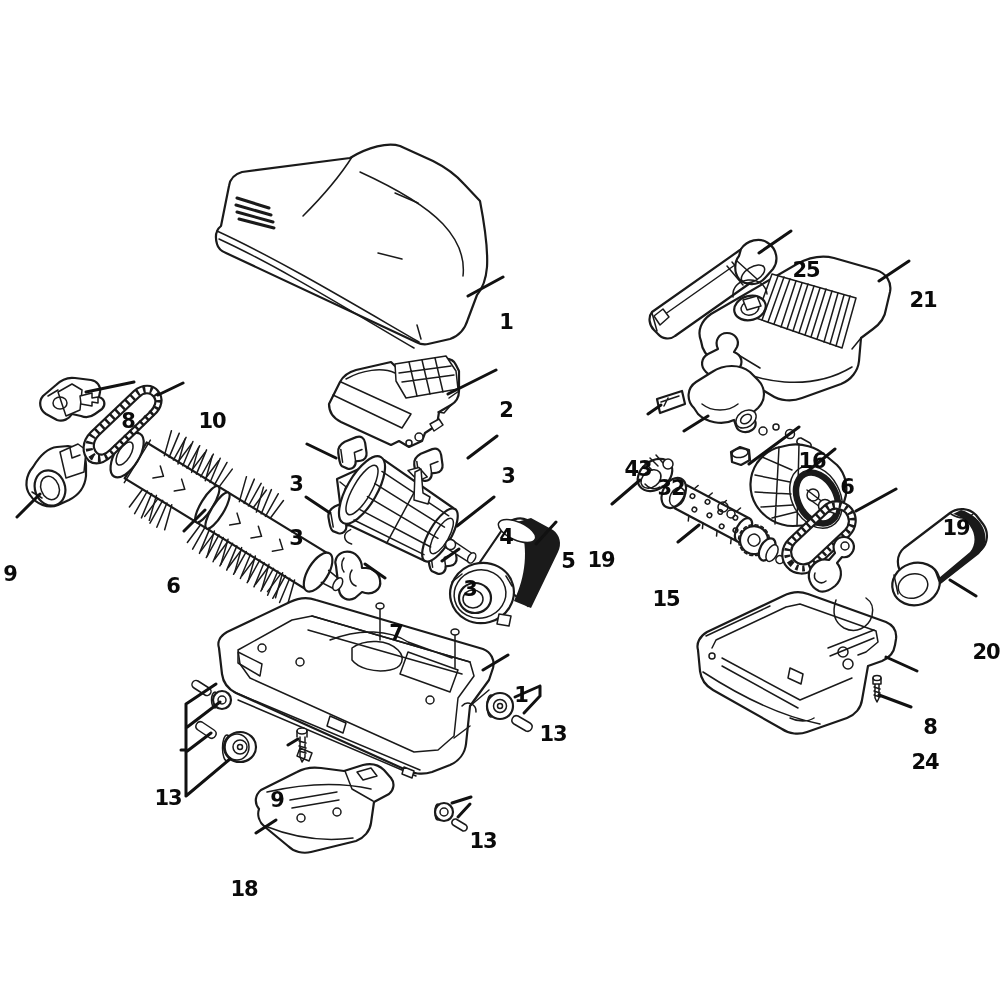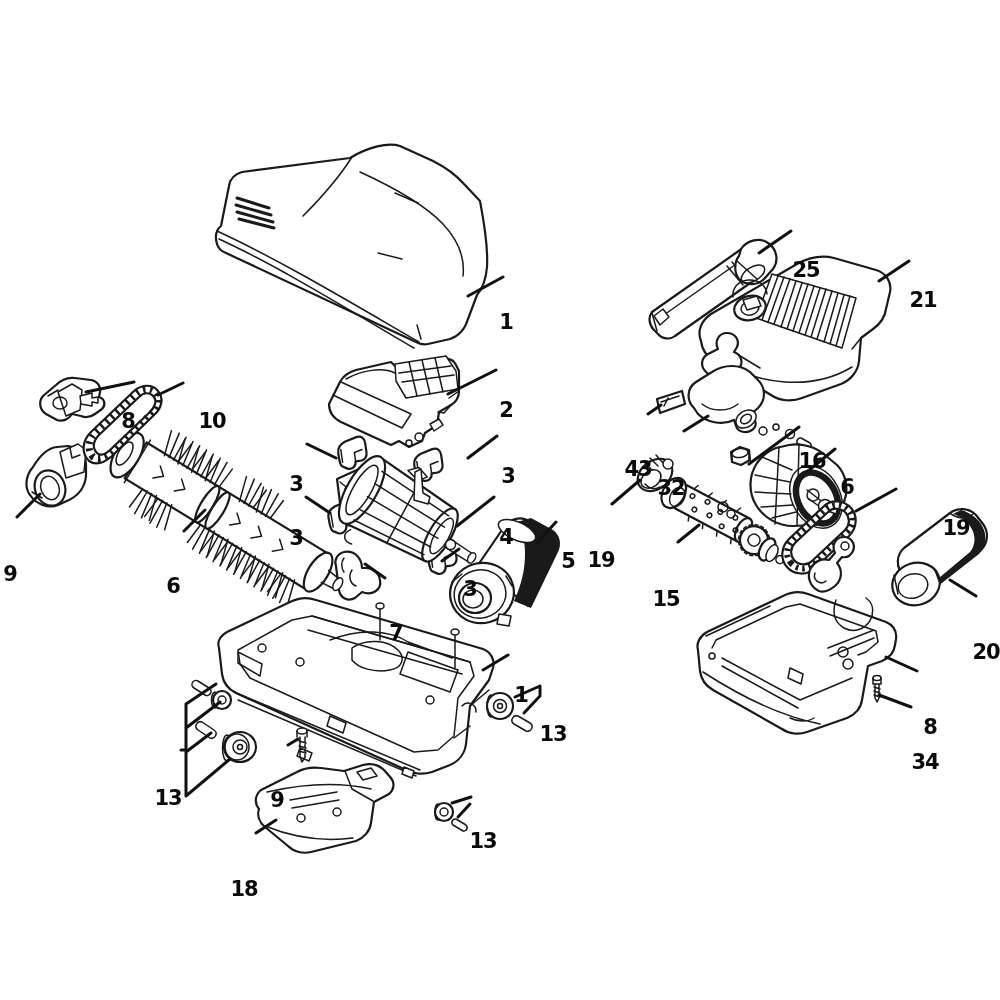--- a/index.html
+++ b/index.html
@@ -369,15 +369,15 @@
   <div class="co" style="left:930px;top:679px">8</div>
   <div class="co" style="left:847px;top:439px">6</div>
   <div class="co" style="left:812px;top:413px">16</div>
   <div class="co" style="left:666px;top:551px">15</div>
   <div class="co" style="left:601px;top:512px">19</div>
   <div class="co" style="left:956px;top:480px">19</div>
   <div class="co" style="left:986px;top:604px">20</div>
   <div class="co" style="left:923px;top:252px">21</div>
   <div class="co" style="left:671px;top:440px">32</div>
   <div class="co" style="left:638px;top:421px">43</div>
-  <div class="co" style="left:925px;top:714px">34</div>
+  <div class="co" style="left:925px;top:714px">24</div>
   <div class="co" style="left:806px;top:222px">25</div>
 </div>
 
 </body></html>

